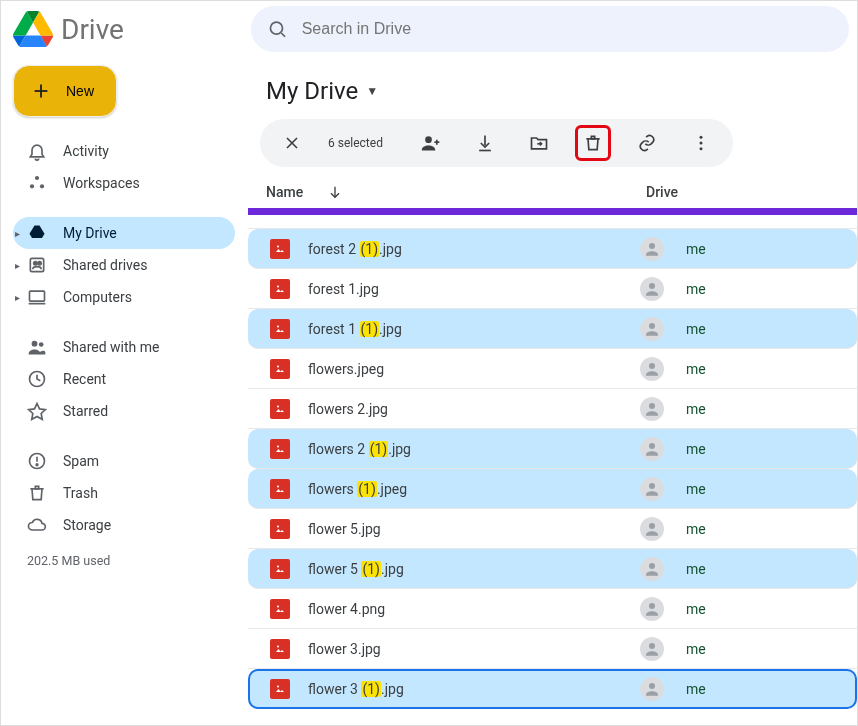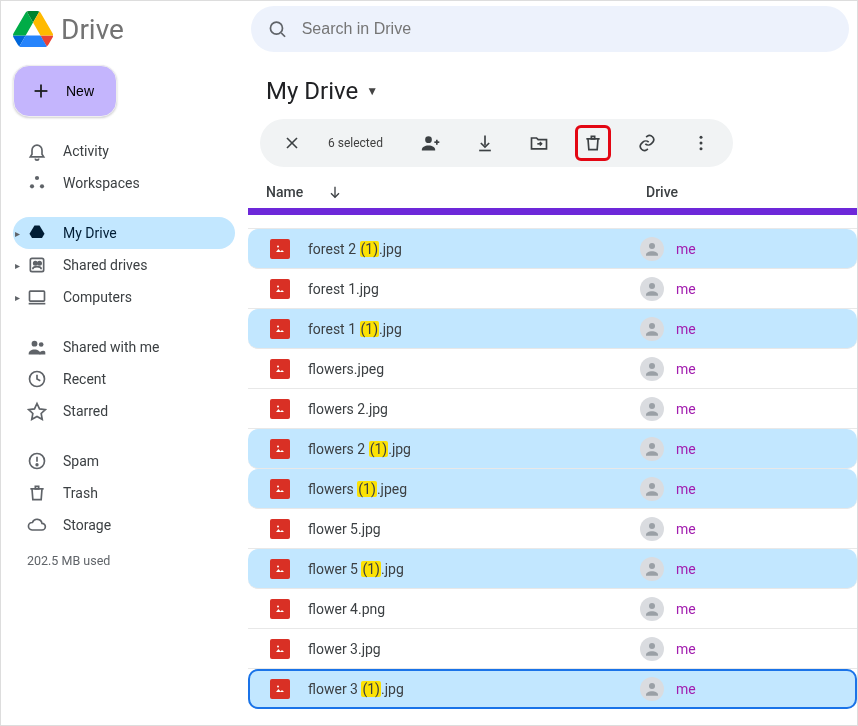--- a/index.html
+++ b/index.html
@@ -64,21 +64,21 @@
       width: 246px;
       padding: 8px 12px 8px 12px;
       display: flex;
       flex-direction: column;
       gap: 2px;
     }
     .new-btn {
       display: inline-flex;
       align-items: center;
       gap: 14px;
-      background: #c4b5fd;
+      background: #eab308;
       border: 1px solid #eee;
       border-radius: 16px;
       padding: 14px 22px 14px 16px;
       font-size: 14px;
       font-weight: 500;
       box-shadow: 0 1px 2px rgba(0,0,0,.12), 0 1px 3px rgba(0,0,0,.08);
       width: fit-content;
       margin-bottom: 16px;
       cursor: pointer;
     }
@@ -200,21 +200,21 @@
       flex-shrink: 0;
     }
     .file-icon svg{ width:12px; height:12px; fill:#fff;}
     .fname { width: 332px; }
     .fname .hl {
       background: #fce205;
       border-radius: 2px;
       padding: 0 1px;
     }
     .owner-cell {
-      display:flex; align-items:center; gap:12px; color:#a21caf;
+      display:flex; align-items:center; gap:22px; color:#14532d;
     }
     .avatar {
       width: 24px; height:24px; border-radius:50%;
       background:#dadce0;
       display:inline-flex; align-items:center; justify-content:center;
       color:#9aa0a6;
     }
     .avatar svg{width:18px;height:18px;}
     .partial-row{
       height: 14px;

